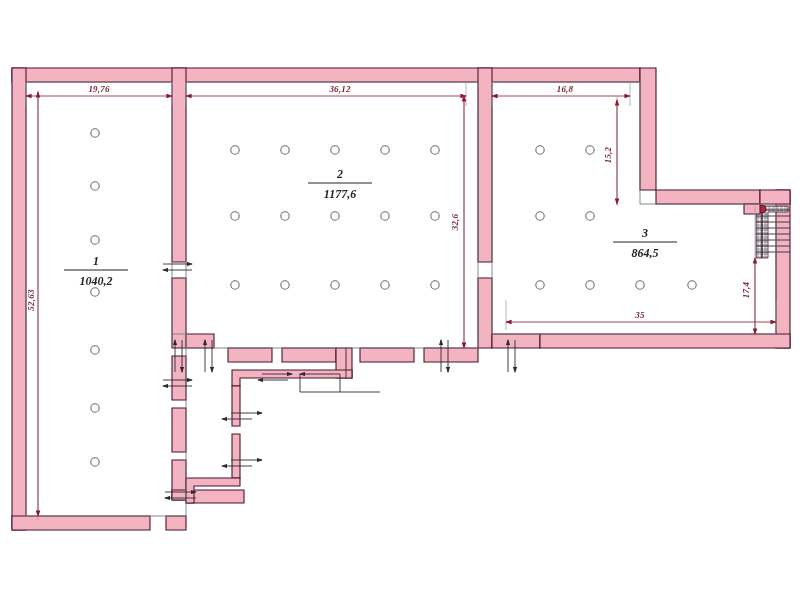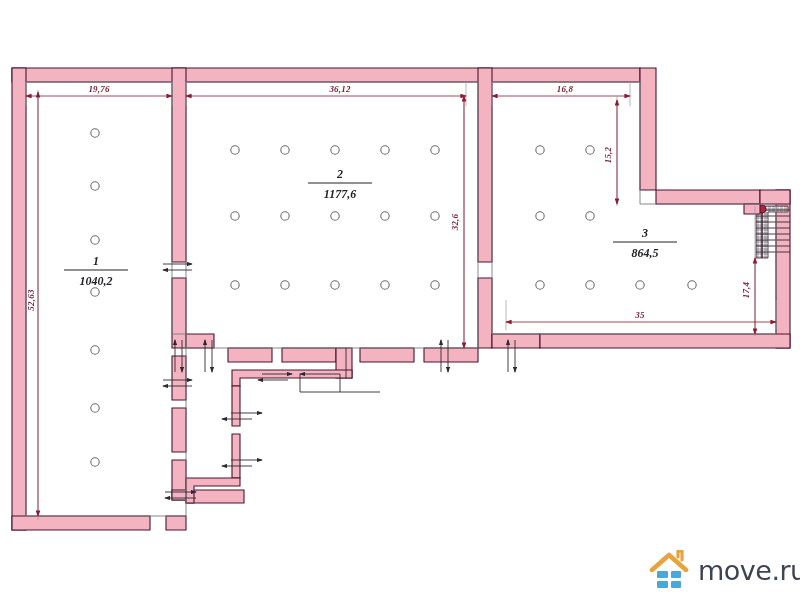--- a/index.html
+++ b/index.html
@@ -249,29 +249,14 @@
       <line class="roomrule" x1="308" y1="183" x2="372" y2="183"></line>
       <text class="roomarea" x="340" y="198">1177,6</text>
     </g>
     <g>
       <text class="roomnum" x="645" y="237">3</text>
       <line class="roomrule" x1="613" y1="242" x2="677" y2="242"></line>
       <text class="roomarea" x="645" y="257">864,5</text>
     </g>
   </svg>
 
-  <div id="logo">
-    <div class="mark">
-      <svg class="roof" viewBox="0 0 42 22">
-        <path d="M4,20 L21,5 L38,20" fill="none" stroke="#e8a33d" stroke-width="4.6" stroke-linecap="round" stroke-linejoin="round"></path>
-        <path d="M30,7 L30,1 L34,1 L34,10" fill="none" stroke="#e8a33d" stroke-width="3.2" stroke-linecap="round" stroke-linejoin="round"></path>
-      </svg>
-      <div class="grid">
-        <i></i>
-          <i></i>
-          <i></i>
-          <i></i>
-      </div>
-    </div>
-    <div class="wordmark">move.ru</div>
-  </div>
 
 </div>
 
 </body></html>

